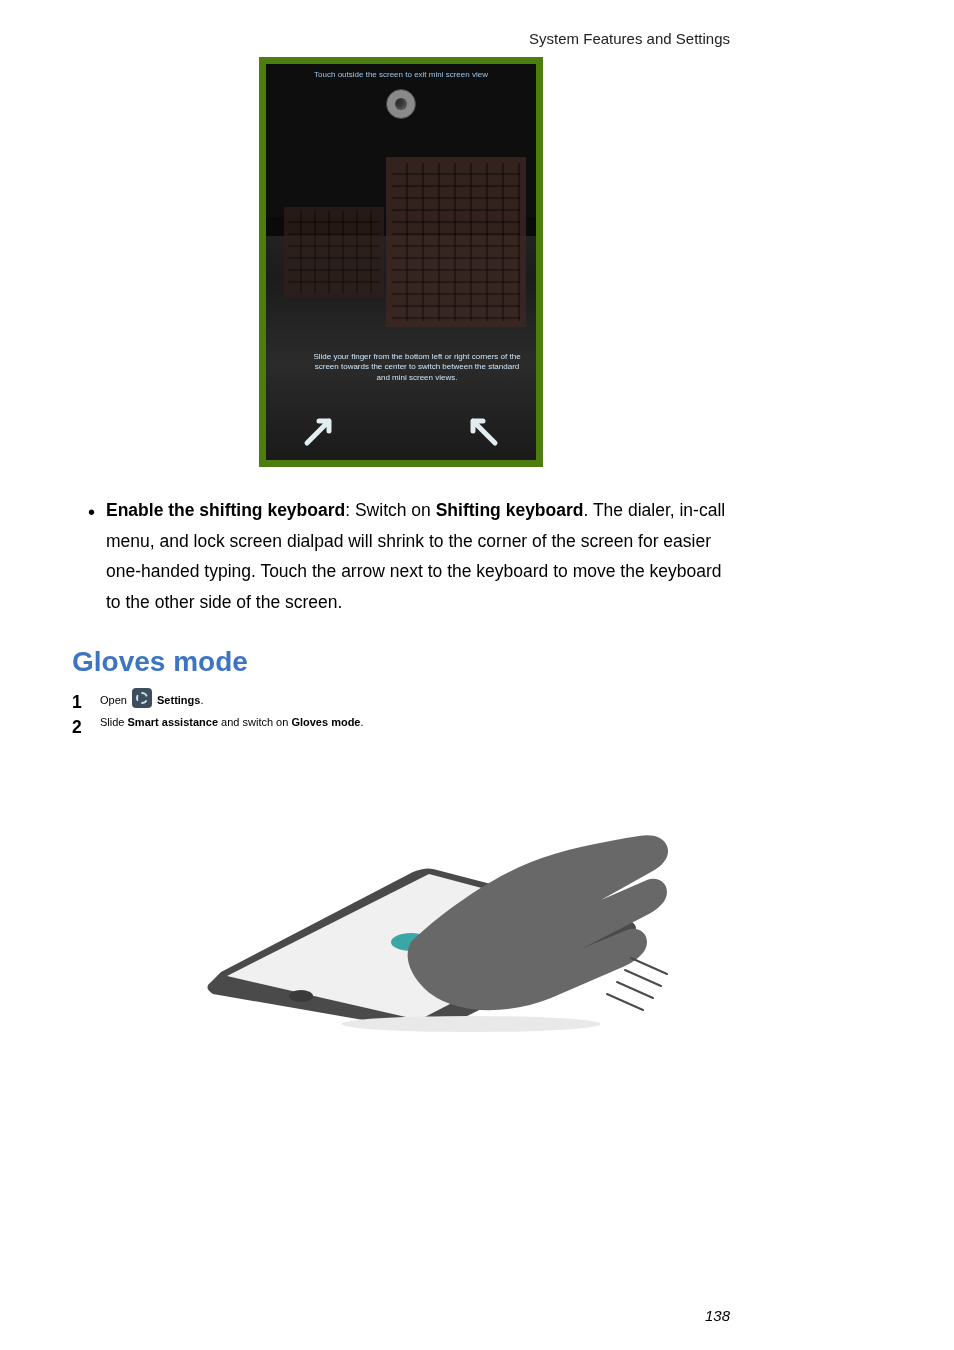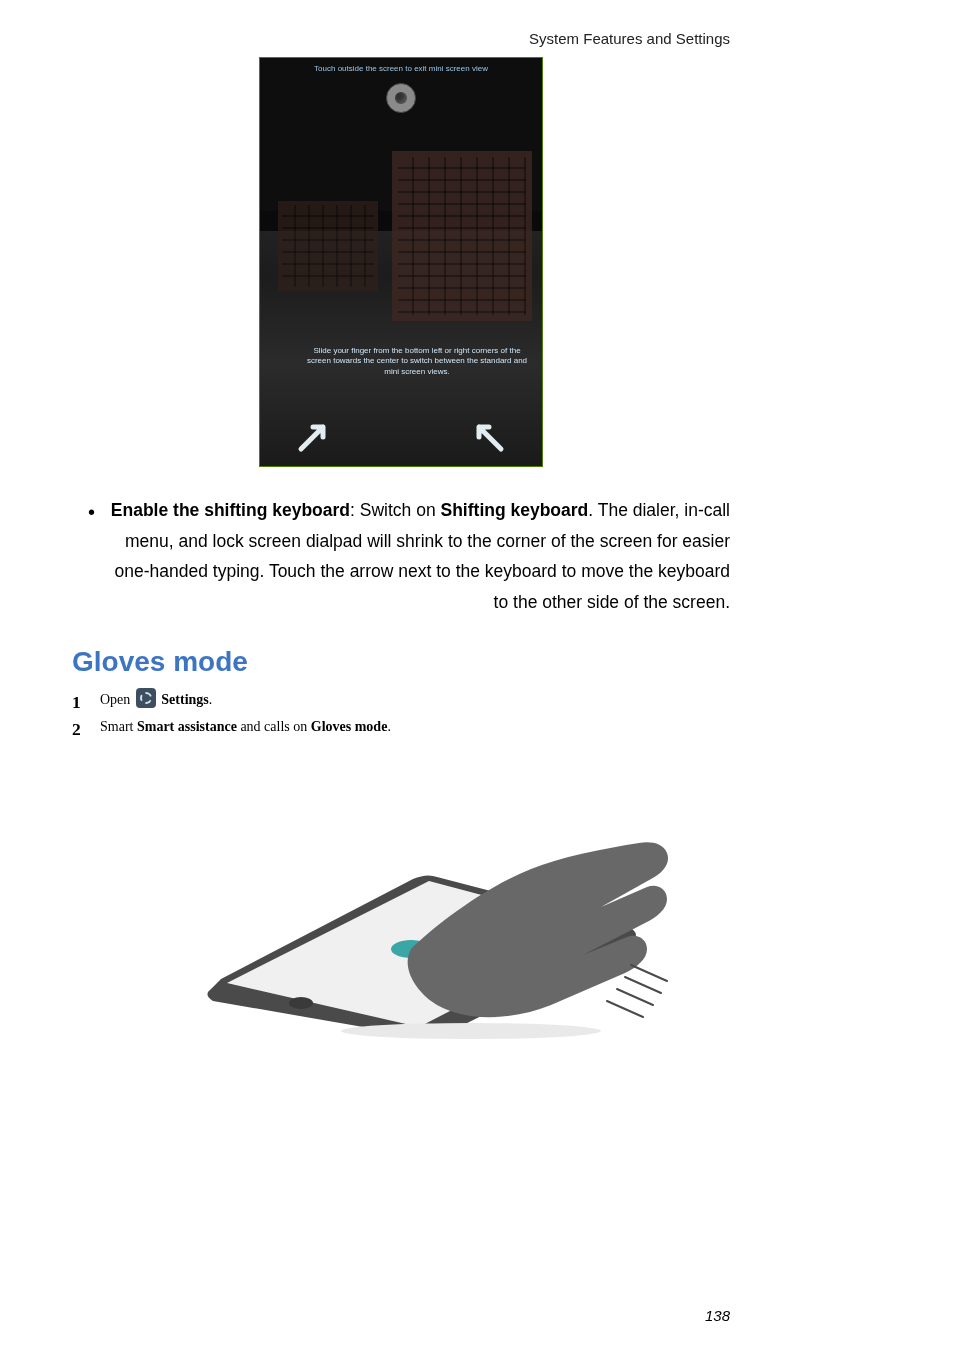--- a/index.html
+++ b/index.html
@@ -26,21 +26,21 @@
   .screenshot-center {
     display: flex;
     justify-content: center;
     margin: 10px 0 28px 0;
   }
   .phone-shot {
     width: 284px;
     height: 410px;
     background: #0e0e0e;
     box-sizing: border-box;
-    border: 1px solid #4d7c0f;
+    border: 7px solid #4d7c0f;
     position: relative;
     display: flex;
     flex-direction: column;
     align-items: center;
     color: #fff;
     overflow: hidden;
   }
   .phone-shot .top-text {
     font-size: 8px;
     color: #9cc4e6;
@@ -130,21 +130,20 @@
     height: 44px;
     display: flex;
     align-items: center;
     justify-content: center;
   }
 
   ul.bullet-list {
     list-style: none;
     padding-left: 16px;
     margin: 0 0 28px 0;
-    text-align: right;
   }
   ul.bullet-list > li {
     position: relative;
     font-size: 17.5px;
     line-height: 1.75;
     padding-left: 18px;
   }
   ul.bullet-list > li::before {
     content: "•";
     position: absolute;
@@ -170,25 +169,24 @@
   }
   ol.steps {
     list-style: none;
     padding-left: 0;
     margin: 0;
     counter-reset: step;
   }
   ol.steps > li {
     counter-increment: step;
     position: relative;
-    font-size: 14px;
+    font-size: 11px;
     line-height: 1.7;
     padding-left: 28px;
     margin-bottom: 4px;
-    font-family: Liberation Serif, serif;
   }
   ol.steps > li::before {
     content: counter(step);
     position: absolute;
     left: 0;
     top: 0;
     font-weight: bold;
     font-size: 17.5px;
   }
   .settings-icon {
@@ -270,21 +268,21 @@
   </ul>
 
   <h2 class="section">Gloves mode</h2>
 
   <ol class="steps">
     <li>
       <span>Open </span><span class="settings-icon"></span>
       <b>Settings</b><span>.</span>
     </li>
     <li>
-      <span>Smart </span><b>Smart assistance</b><span> and calls on </span><b>Gloves mode</b><span>.</span>
+      <span>Slide </span><b>Smart assistance</b><span> and switch on </span><b>Gloves mode</b><span>.</span>
     </li>
   </ol>
 
   <div class="illustration-center">
     <svg class="device-illust" viewBox="0 0 540 260">
 
       <path d="M80 210 Q72 216 82 222 L290 258 Q302 260 320 252 L498 164 Q512 156 498 148 L306 98 Q296 94 282 100 L90 200 Z" fill="#4a4a4a"></path>
       <path d="M96 204 L298 102 L478 150 L288 248 Z" fill="#f0f0f0"></path>
 
       <ellipse cx="340" cy="252" rx="130" ry="8" fill="#e9e9e9"></ellipse>

